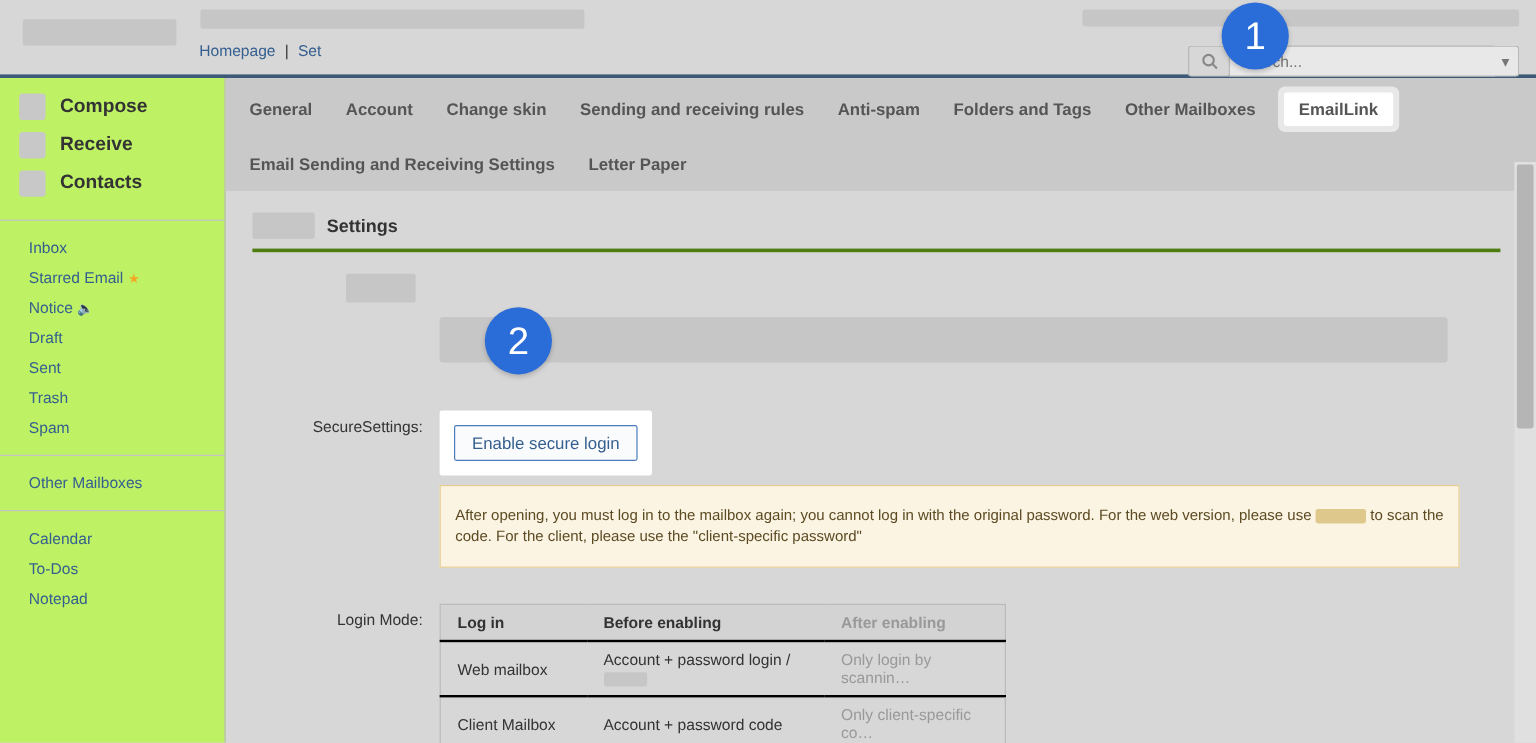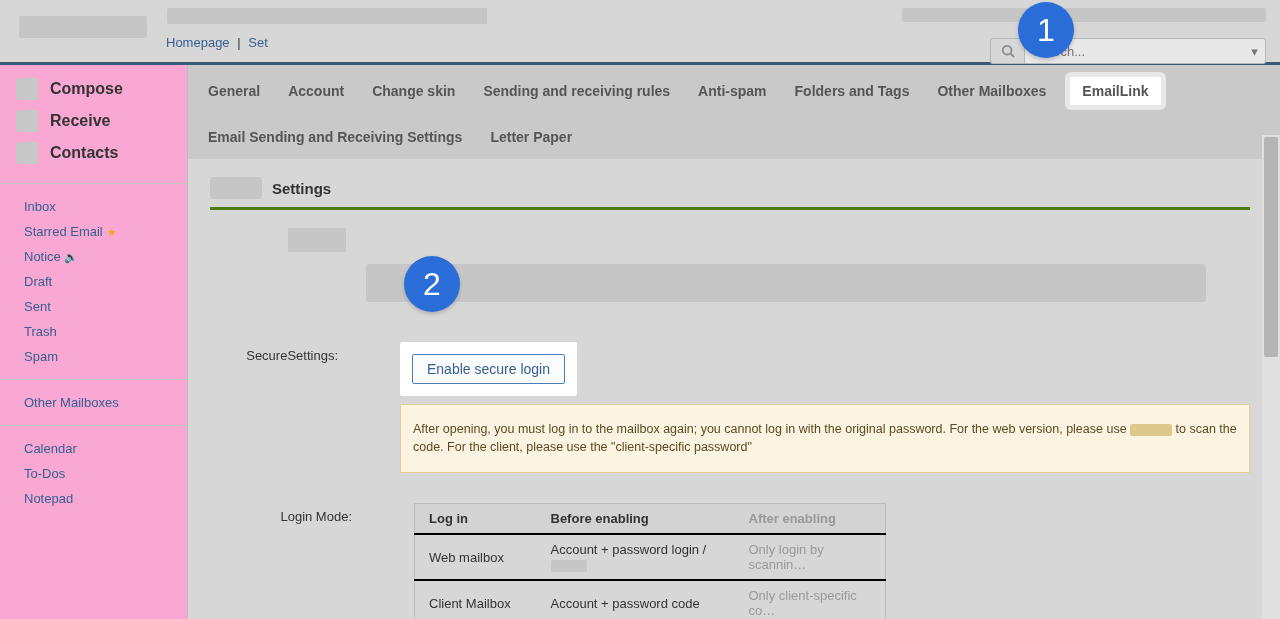--- a/index.html
+++ b/index.html
@@ -11,42 +11,42 @@
 .top-links { position: absolute; left: 166px; top: 35px; font-size: 13px; }
 .top-links a { color: #355f8f; text-decoration: none; }
 .top-links span.sep { color: #333; padding: 0 4px; }
 .search-wrap { position: absolute; right: 14px; top: 38px; width: 276px; display: flex; }
 .search-icon-box { width: 34px; height: 26px; border: 1px solid #b8b8b8; border-right: none; background: #d7d7d7; display: flex; align-items: center; justify-content: center; color: #777; border-radius: 3px 0 0 3px; }
 .search-icon-box svg { width: 14px; height: 14px; }
 .search-input { flex: 1; height: 26px; border: 1px solid #b8b8b8; background: #e8e8e8; padding: 0 8px; font-size: 13px; outline: none; border-radius: 0 3px 3px 0; }
 .search-drop { width: 22px; height: 26px; border: 1px solid #b8b8b8; border-left: none; background: #e8e8e8; display: flex; align-items: center; justify-content: center; color: #777; border-radius: 0 3px 3px 0; margin-left: -3px; position: relative; z-index: 1; }
 .divider-bar { height: 3px; background: #3c5a78; }
 .main { display: flex; height: 554px; }
-.sidebar { width: 188px; background: #f9a8d4; border-right: 1px solid #bcbcbc; overflow: hidden; }
+.sidebar { width: 188px; background: #bef264; border-right: 1px solid #bcbcbc; overflow: hidden; }
 .compose-section { padding: 8px 16px 10px 16px; }
 .compose-item { display: flex; align-items: center; gap: 12px; padding: 5px 0; }
 .compose-icon { width: 22px; height: 22px; background: #c8c8c8; border-radius: 3px; }
 .compose-label { font-size: 16px; font-weight: bold; color: #333; }
 .sb-divider { height: 1px; background: #c4c4c4; margin: 4px 0; }
 .sb-list { padding: 6px 0; }
 .sb-item { padding: 5px 24px; }
 .sb-item a { color: #355f8f; text-decoration: none; font-size: 13px; }
 .sb-item.star::after { content: "★"; color: #f5a623; font-size: 11px; margin-left: 4px; }
 .sb-item.notice::after { content: "🔈"; color: #e59b00; font-size: 11px; margin-left: 4px; }
 .content { flex: 1; position: relative; overflow: hidden; }
 .tabs { background: #c9c9c9; padding: 12px 16px 10px 16px; display: flex; flex-wrap: wrap; gap: 20px; align-items: center; }
 .tab { font-size: 14px; font-weight: bold; color: #555; cursor: pointer; padding: 4px 4px; }
 .tab.active { background: #fff; border-radius: 2px; padding: 6px 12px; box-shadow: 0 0 0 5px #e8e8e8; }
 .panel { padding: 18px 30px 30px 22px; overflow-y: auto; height: 480px; }
 .panel-title-row { display: flex; align-items: center; gap: 10px; border-bottom: 3px solid #4d7c0f; padding-bottom: 8px; margin-bottom: 18px; }
 .ph-sm { width: 52px; height: 22px; background: #c6c6c6; border-radius: 2px; }
 .panel-title { font-size: 15px; font-weight: bold; }
 .sub-ph { width: 58px; height: 24px; background: #c6c6c6; border-radius: 2px; margin-left: 78px; margin-bottom: 12px; }
 .big-ph { height: 38px; background: #c6c6c6; border-radius: 3px; margin: 0 0 40px 156px; width: 840px; max-width: calc(100% - 156px); }
-.field-row { display: flex; align-items: flex-start; margin-bottom: 12px; gap: 48px; }
+.field-row { display: flex; align-items: flex-start; margin-bottom: 12px; }
 .field-label { width: 156px; text-align: right; padding-right: 14px; padding-top: 6px; color: #333; font-size: 13px; }
 .field-value { flex: 1; }
 .enable-btn-wrap { display: inline-block; background: #fff; padding: 12px; border-radius: 2px; }
 .enable-btn { border: 1px solid #4b7cbd; background: #fafbfc; color: #355f8f; padding: 6px 14px; font-size: 14px; cursor: pointer; border-radius: 2px; }
 .info-box { border: 1px solid #e6cd96; background: #fbf4e3; color: #5c4a22; padding: 16px 12px; font-size: 12.5px; line-height: 1.4; margin-top: 8px; width: 850px; max-width: 100%; }
 .info-box .ph-inline { display: inline-block; width: 42px; height: 12px; background: #dfc88c; border-radius: 2px; vertical-align: middle; }
 .login-table { border: 1px solid #bbb; border-collapse: collapse; width: 472px; font-size: 13px; }
 .login-table th, .login-table td { border-bottom: 2px solid #000000; padding: 7px 14px; text-align: left; }
 .login-table th { font-weight: bold; background: #d3d3d3; }
 .login-table th.after, .login-table td.after { color: #999; }

